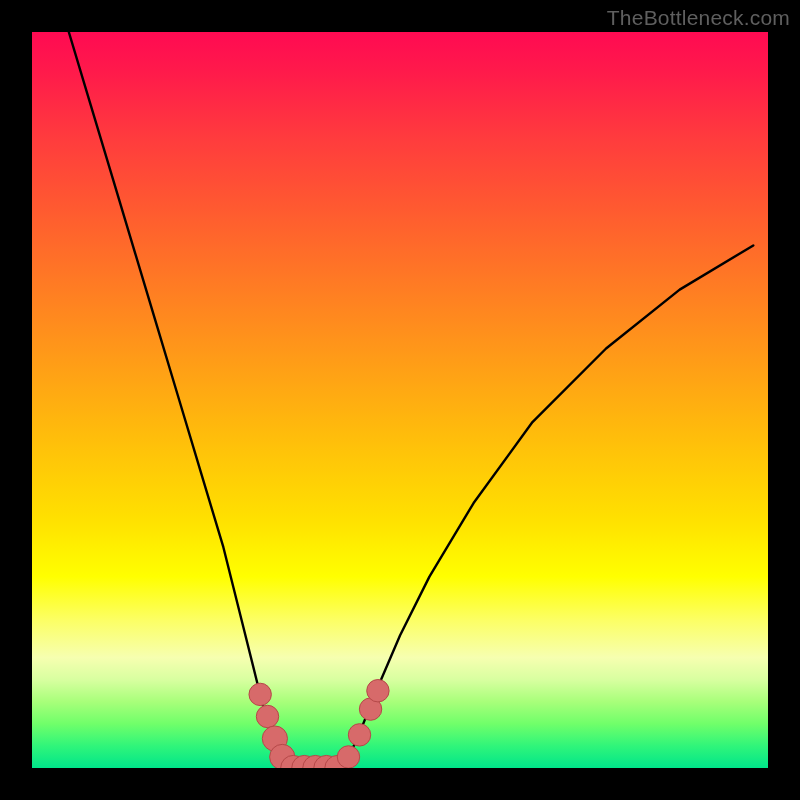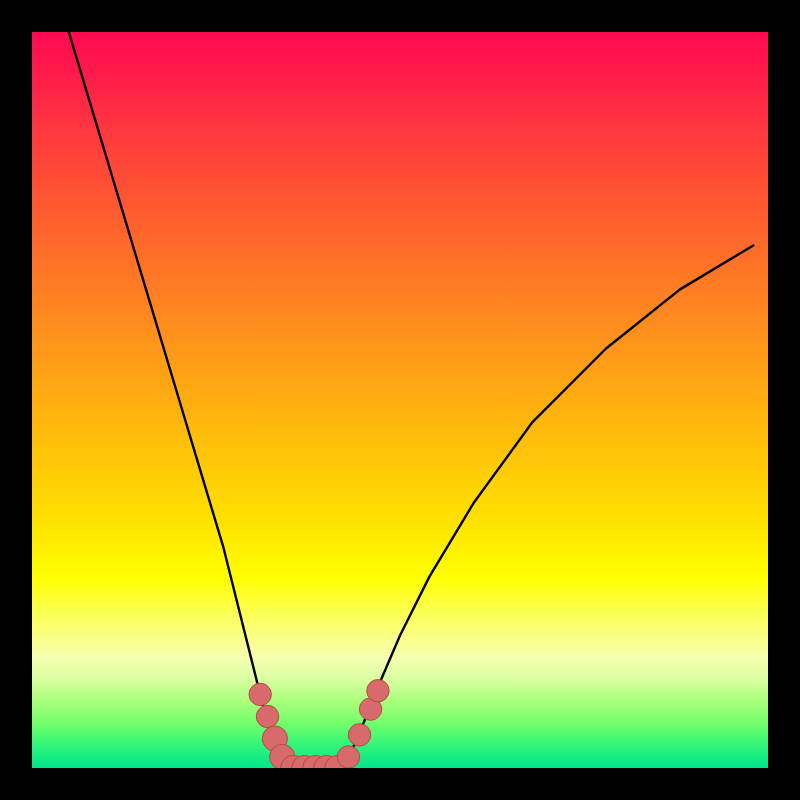--- a/index.html
+++ b/index.html
@@ -82,13 +82,14 @@
           <circle cx="283.36" cy="736.00" r="12.6" fill="#d76a6a" stroke="#b54848" stroke-width="1"></circle>
           <circle cx="294.40" cy="736.00" r="12.6" fill="#d76a6a" stroke="#b54848" stroke-width="1"></circle>
           <circle cx="305.44" cy="736.00" r="12.6" fill="#d76a6a" stroke="#b54848" stroke-width="1"></circle>
           <circle cx="316.48" cy="724.96" r="11.2" fill="#d76a6a" stroke="#b54848" stroke-width="1"></circle>
           <circle cx="327.52" cy="702.88" r="11.2" fill="#d76a6a" stroke="#b54848" stroke-width="1"></circle>
           <circle cx="338.56" cy="677.12" r="11.2" fill="#d76a6a" stroke="#b54848" stroke-width="1"></circle>
           <circle cx="345.92" cy="658.72" r="11.2" fill="#d76a6a" stroke="#b54848" stroke-width="1"></circle>
         </g>
     </svg>
   </div>
+  <div class="watermark">TheBottleneck.com</div>
 </div>
 
 </body></html>

